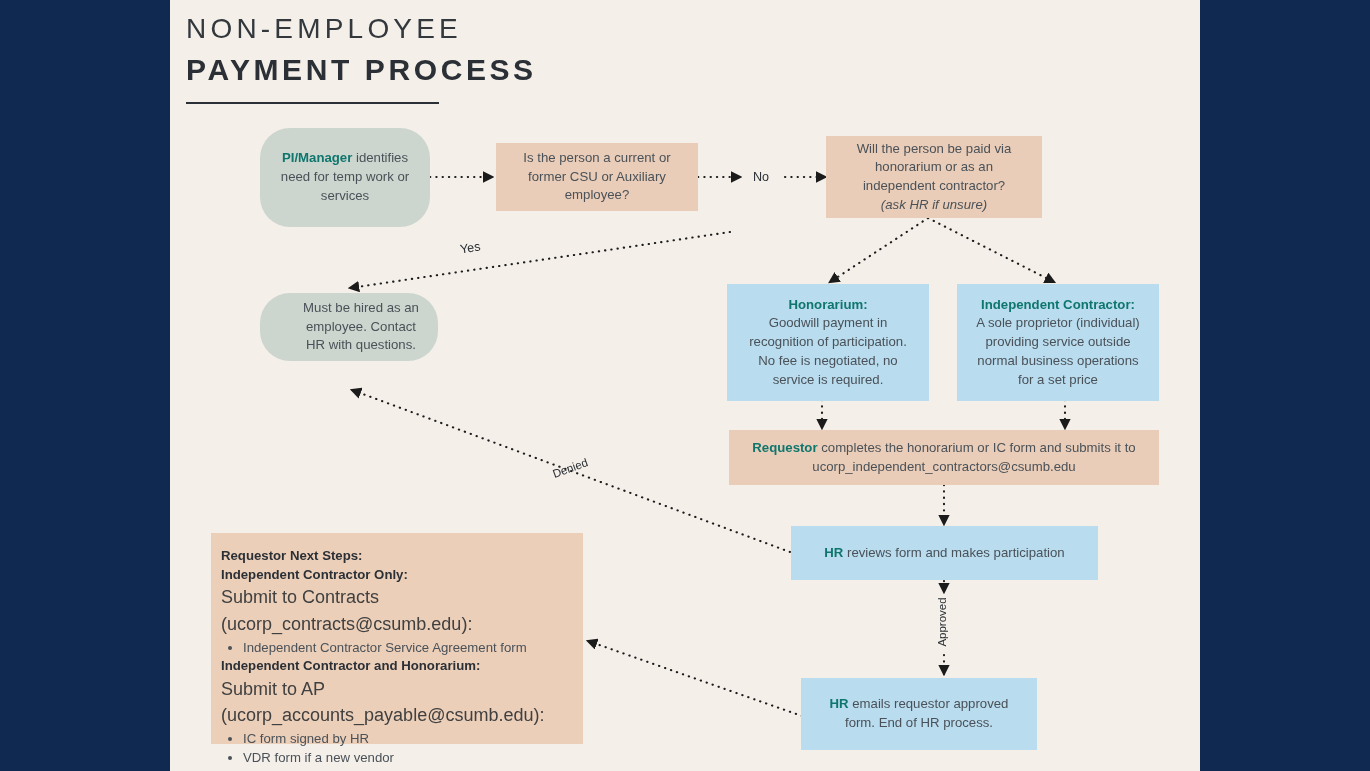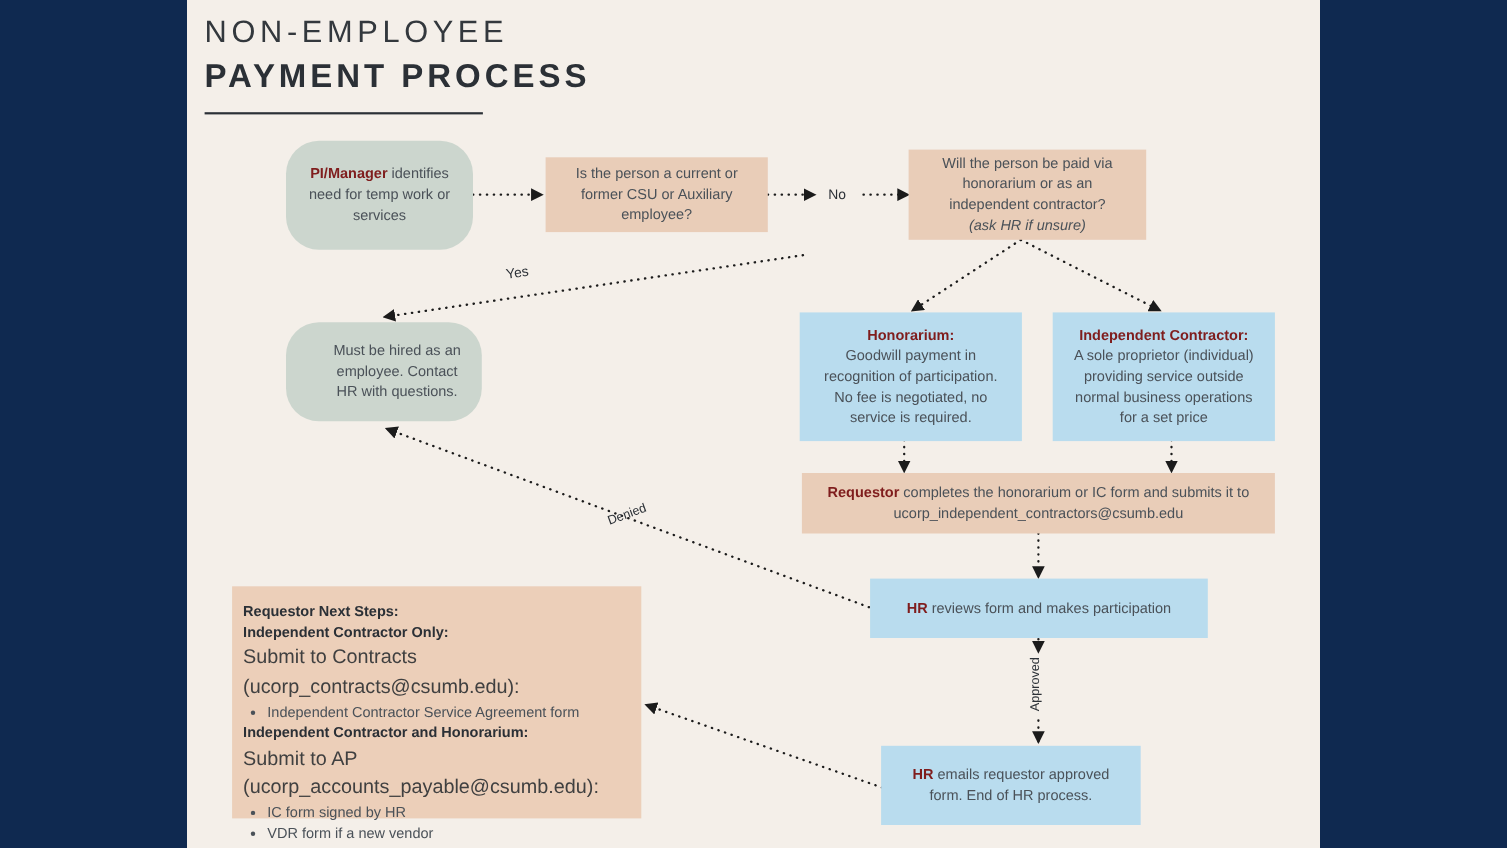--- a/index.html
+++ b/index.html
@@ -78,21 +78,21 @@
     padding: 8px 12px;
   }
   .node.left-align {
     align-items: flex-start;
     text-align: left;
   }
   .green  { background: #ccd6ce; border-radius: 30px; }
   .peach  { background: #e9cdb8; }
   .blue   { background: #b9dcee; }
   .peach-panel { background: #eccfb9; }
-  .node b, .node .hd { color: #7f1d1d; font-weight: 700; }
+  .node b, .node .hd { color: #0f766e; font-weight: 700; }
   .node .ital { font-style: italic; }
 
   .np-title { font-weight: 700; color: #2b3036; font-size: 13.2px; }
   .np-gap { height: 15px; }
   .np-line { font-size: 18px; color: #404040; line-height: 1.45; }
   ul.np-list { margin: 1px 0 0 0; padding-left: 22px; }
   ul.np-list li { font-size: 13.2px; color: #4a5158; line-height: 1.45; }
 
   
   .edge-label {
@@ -152,21 +152,21 @@
     <div class="node green" style="left:90px; top:128px; width:170px; height:99px;">
       <div>
         <b>PI/Manager</b><span> identifies need for temp work or services</span>
       </div>
     </div>
 
     <div class="node peach" style="left:326px; top:143px; width:202px; height:68px;">
       <div>Is the person a current or former CSU or Auxiliary employee?</div>
     </div>
 
-    <div class="node green" style="left:90px; top:293px; width:178px; height:90px;padding-left:36px;">
+    <div class="node green" style="left:90px; top:293px; width:178px; height:68px;padding-left:36px;">
       <div>Must be hired as an employee. Contact HR with questions.</div>
     </div>
 
     <div class="node peach" style="left:656px; top:136px; width:216px; height:82px;">
       <div>Will the person be paid via honorarium or as an independent contractor?</div>
       <div class="ital">(ask HR if unsure)</div>
     </div>
 
     <div class="node blue" style="left:557px; top:284px; width:202px; height:117px;">
       <div class="hd">Honorarium:</div>

